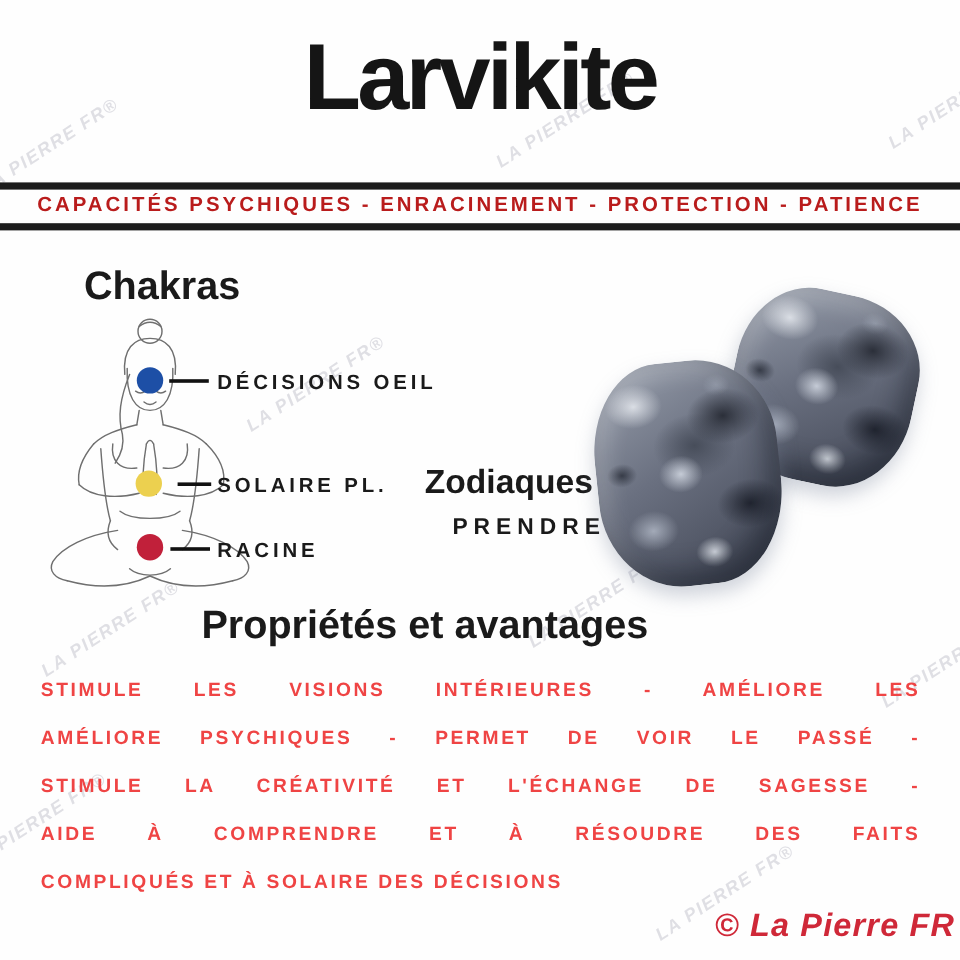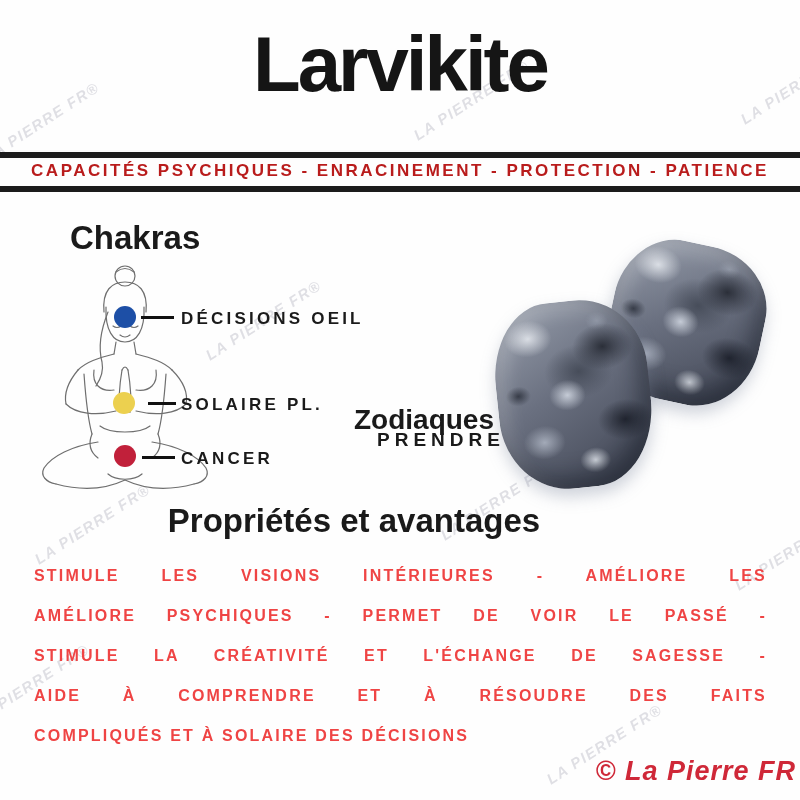--- a/index.html
+++ b/index.html
@@ -29,21 +29,21 @@
   .dot.yellow{left:113px;top:392px;}
   .dot.red{left:114px;top:445px;}
   .connector{position:absolute;height:3px;background:#111;}
   .c1{left:141px;top:316px;width:33px;}
   .c2{left:148px;top:402px;width:28px;}
   .c3{left:142px;top:456px;width:33px;}
   .chakra-label{position:absolute;font-size:17px;font-weight:700;letter-spacing:3.2px;white-space:nowrap;}
   .l1{left:181px;top:309px;} .l2{left:181px;top:395px;} .l3{left:181px;top:449px;}
 
   
-  .zodiac-heading{position:absolute;left:354px;top:404px;font-size:28px;font-weight:700;}
+  .zodiac-heading{position:absolute;left:354px;top:386px;font-size:28px;font-weight:700;}
   .zodiac-value{position:absolute;left:377px;top:429px;font-size:19px;font-weight:700;letter-spacing:5px;}
 
   
   .stone{position:absolute;
     background:
       radial-gradient(ellipse 34px 26px at 24% 18%, #d9dde4 0%, rgba(217,221,228,0) 70%),
       radial-gradient(ellipse 42px 32px at 72% 26%, #2b2f39 0%, rgba(43,47,57,0) 72%),
       radial-gradient(ellipse 26px 22px at 46% 50%, #c5cbd6 0%, rgba(197,203,214,0) 70%),
       radial-gradient(ellipse 38px 28px at 82% 66%, #222631 0%, rgba(34,38,49,0) 72%),
       radial-gradient(ellipse 30px 24px at 28% 74%, #a3aab8 0%, rgba(163,170,184,0) 70%),
@@ -144,21 +144,21 @@
   <div class="dot blue" style="background: rgb(29, 79, 166);"></div>
   <div class="dot yellow" style="background: rgb(236, 208, 79);"></div>
   <div class="dot red" style="background: rgb(193, 32, 58);"></div>
 
   <div class="connector c1"></div>
   <div class="connector c2"></div>
   <div class="connector c3"></div>
 
   <div class="chakra-label l1">DÉCISIONS OEIL</div>
   <div class="chakra-label l2">SOLAIRE PL.</div>
-  <div class="chakra-label l3">CANCER</div>
+  <div class="chakra-label l3">RACINE</div>
 
   <div class="zodiac-heading">Zodiaques</div>
   <div class="zodiac-value">PRENDRE</div>
 
   <div class="stone right"></div>
   <div class="stone left"></div>
 
   <div class="props-heading">Propriétés et avantages</div>
   <div class="props-body">
     <div class="body-line">STIMULE LES VISIONS INTÉRIEURES - AMÉLIORE LES</div>

